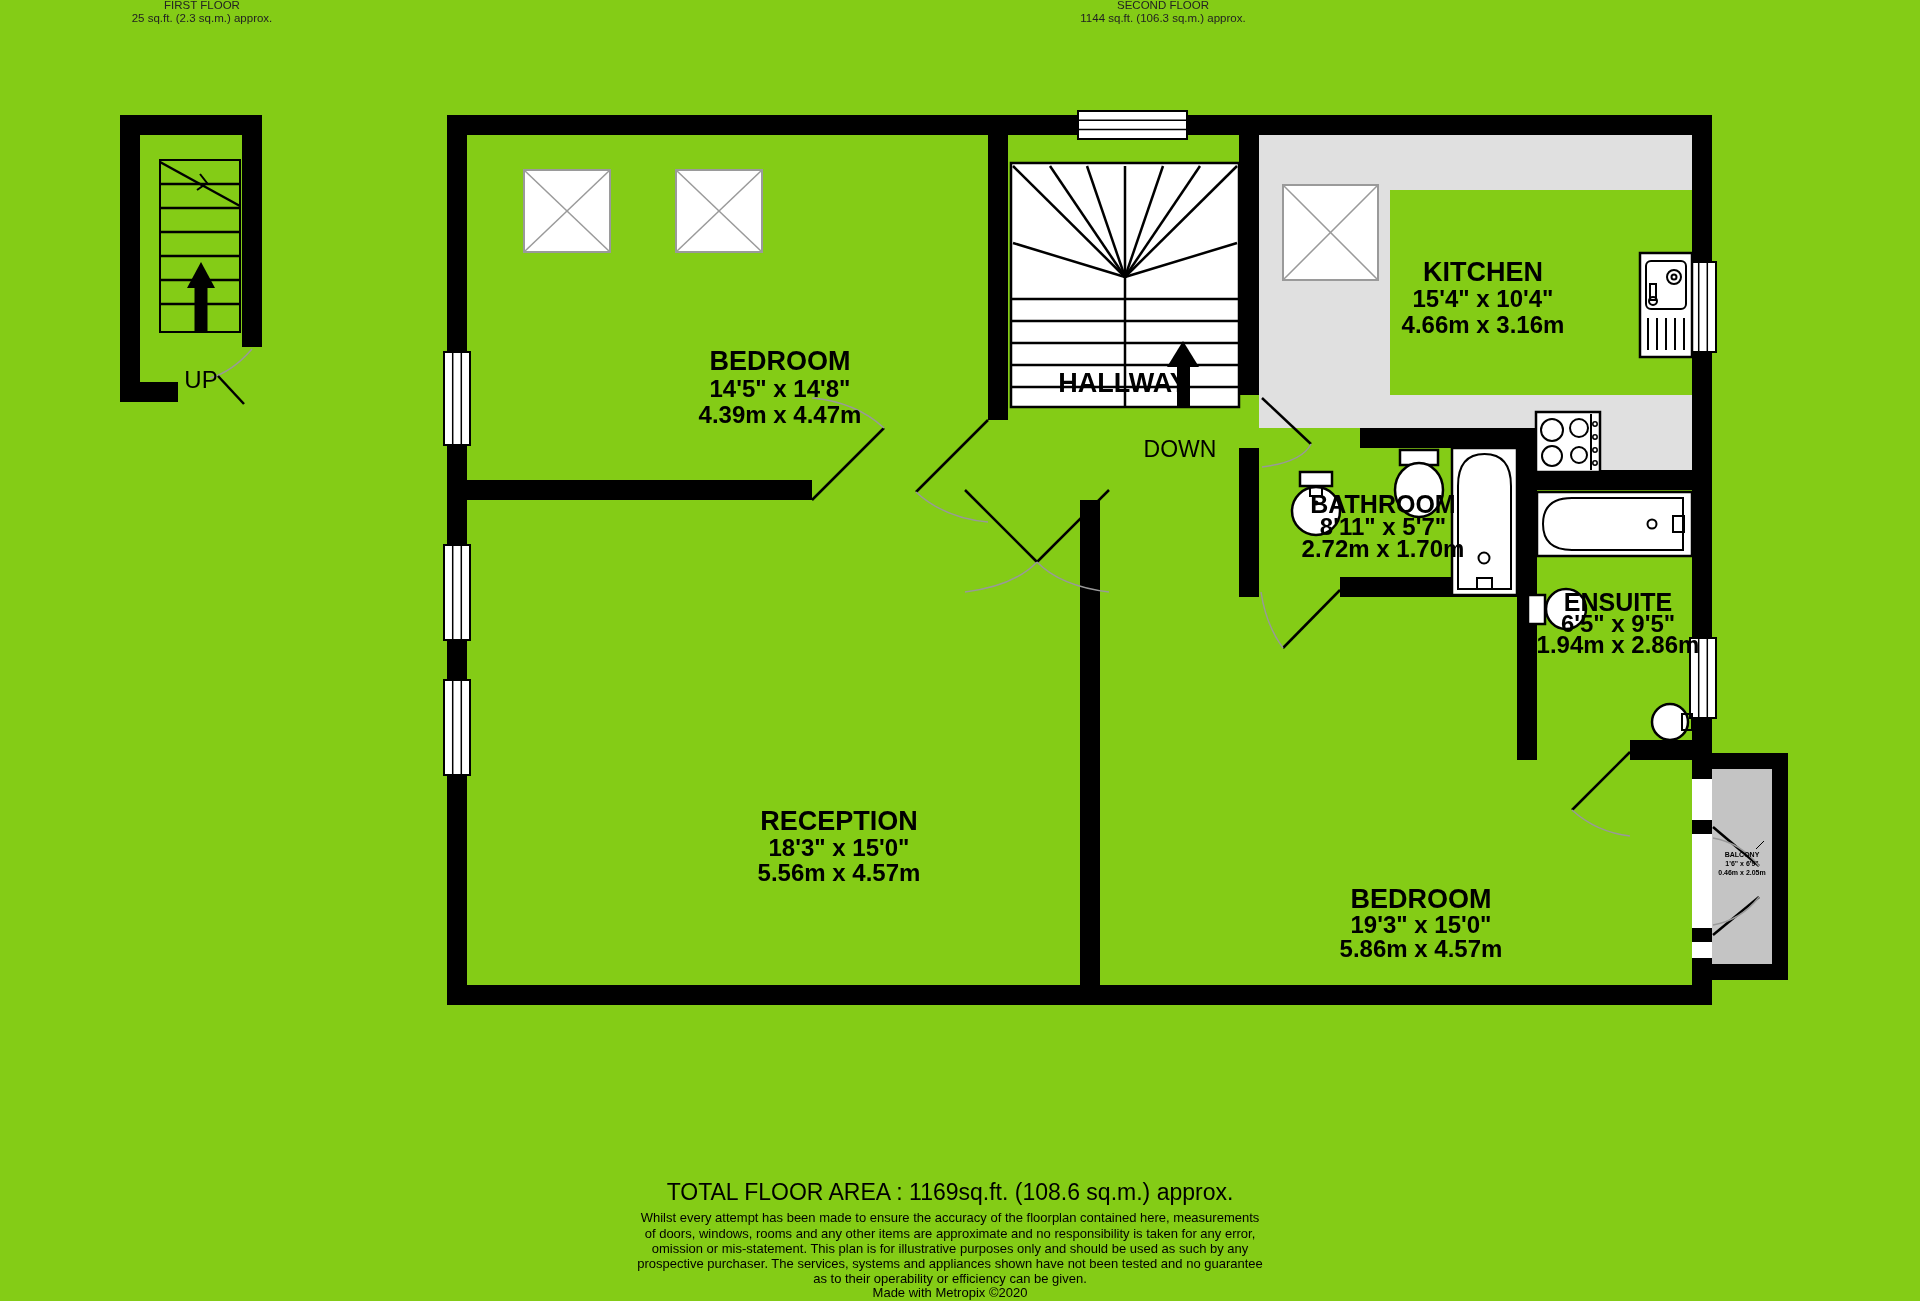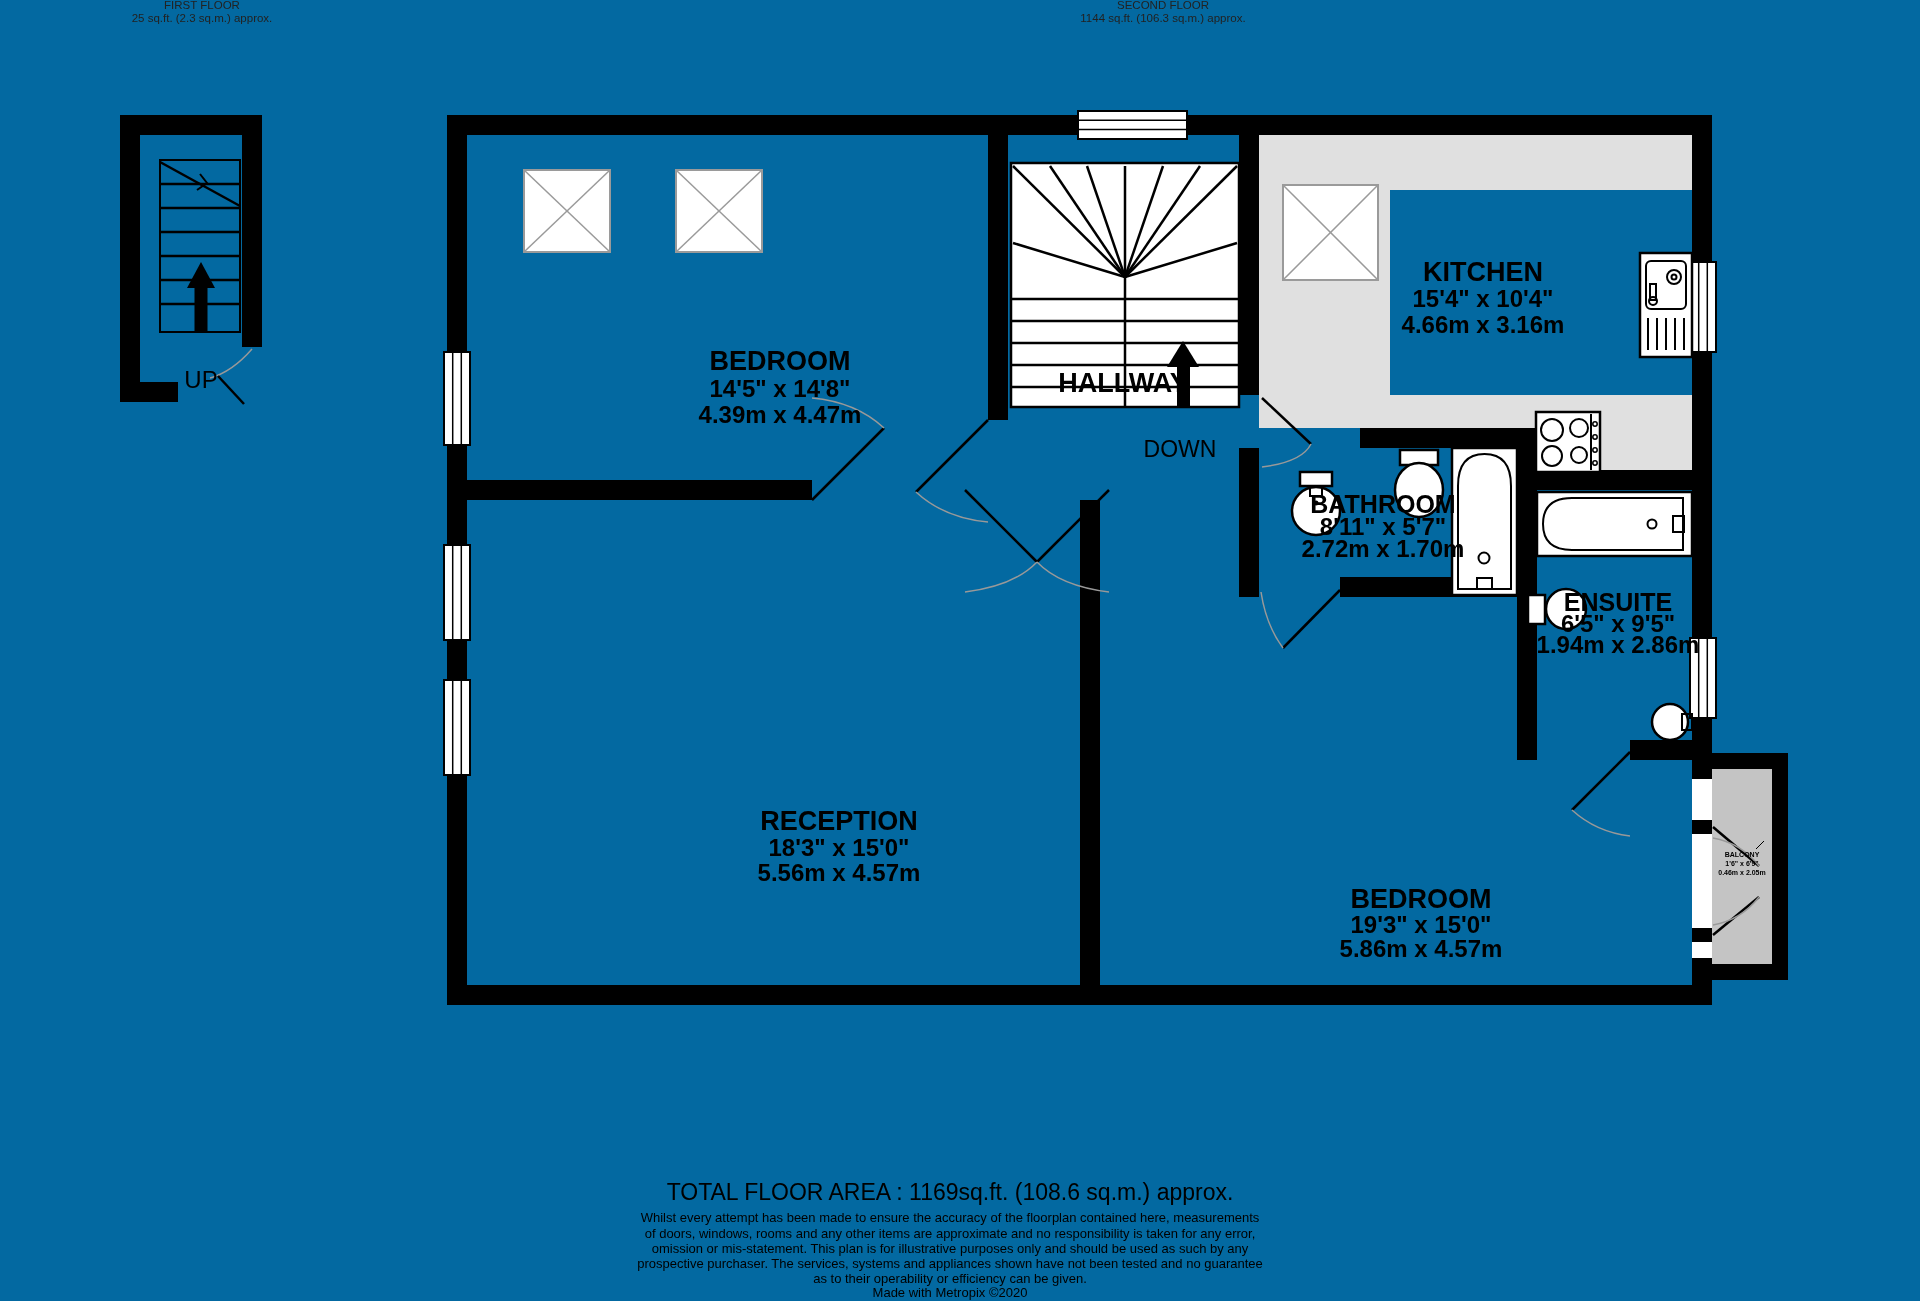--- a/index.html
+++ b/index.html
@@ -1,16 +1,16 @@
 <!DOCTYPE html>
 <html><head>
 <meta charset="utf-8">
 <style>
   html,body{margin:0;padding:0;background:#fff;}
-  .plan-wrap{width:1920px;height:1301px;position:relative;background:#0369a1;}
+  .plan-wrap{width:1920px;height:1301px;position:relative;background:#84cc16;}
   svg{display:block;}
   text{font-family:"Liberation Sans", sans-serif;fill:#000;}
   .hdr{font-size:11.5px;fill:#222;}
   .room-name{font-size:27px;font-weight:bold;}
   .room-dim{font-size:24px;font-weight:bold;}
   .hall{font-size:27px;font-weight:bold;}
   .downlbl{font-size:23px;}
   .uplbl{font-size:24px;}
   .balc{font-size:7px;font-weight:bold;}
   .total{font-size:23px;}

